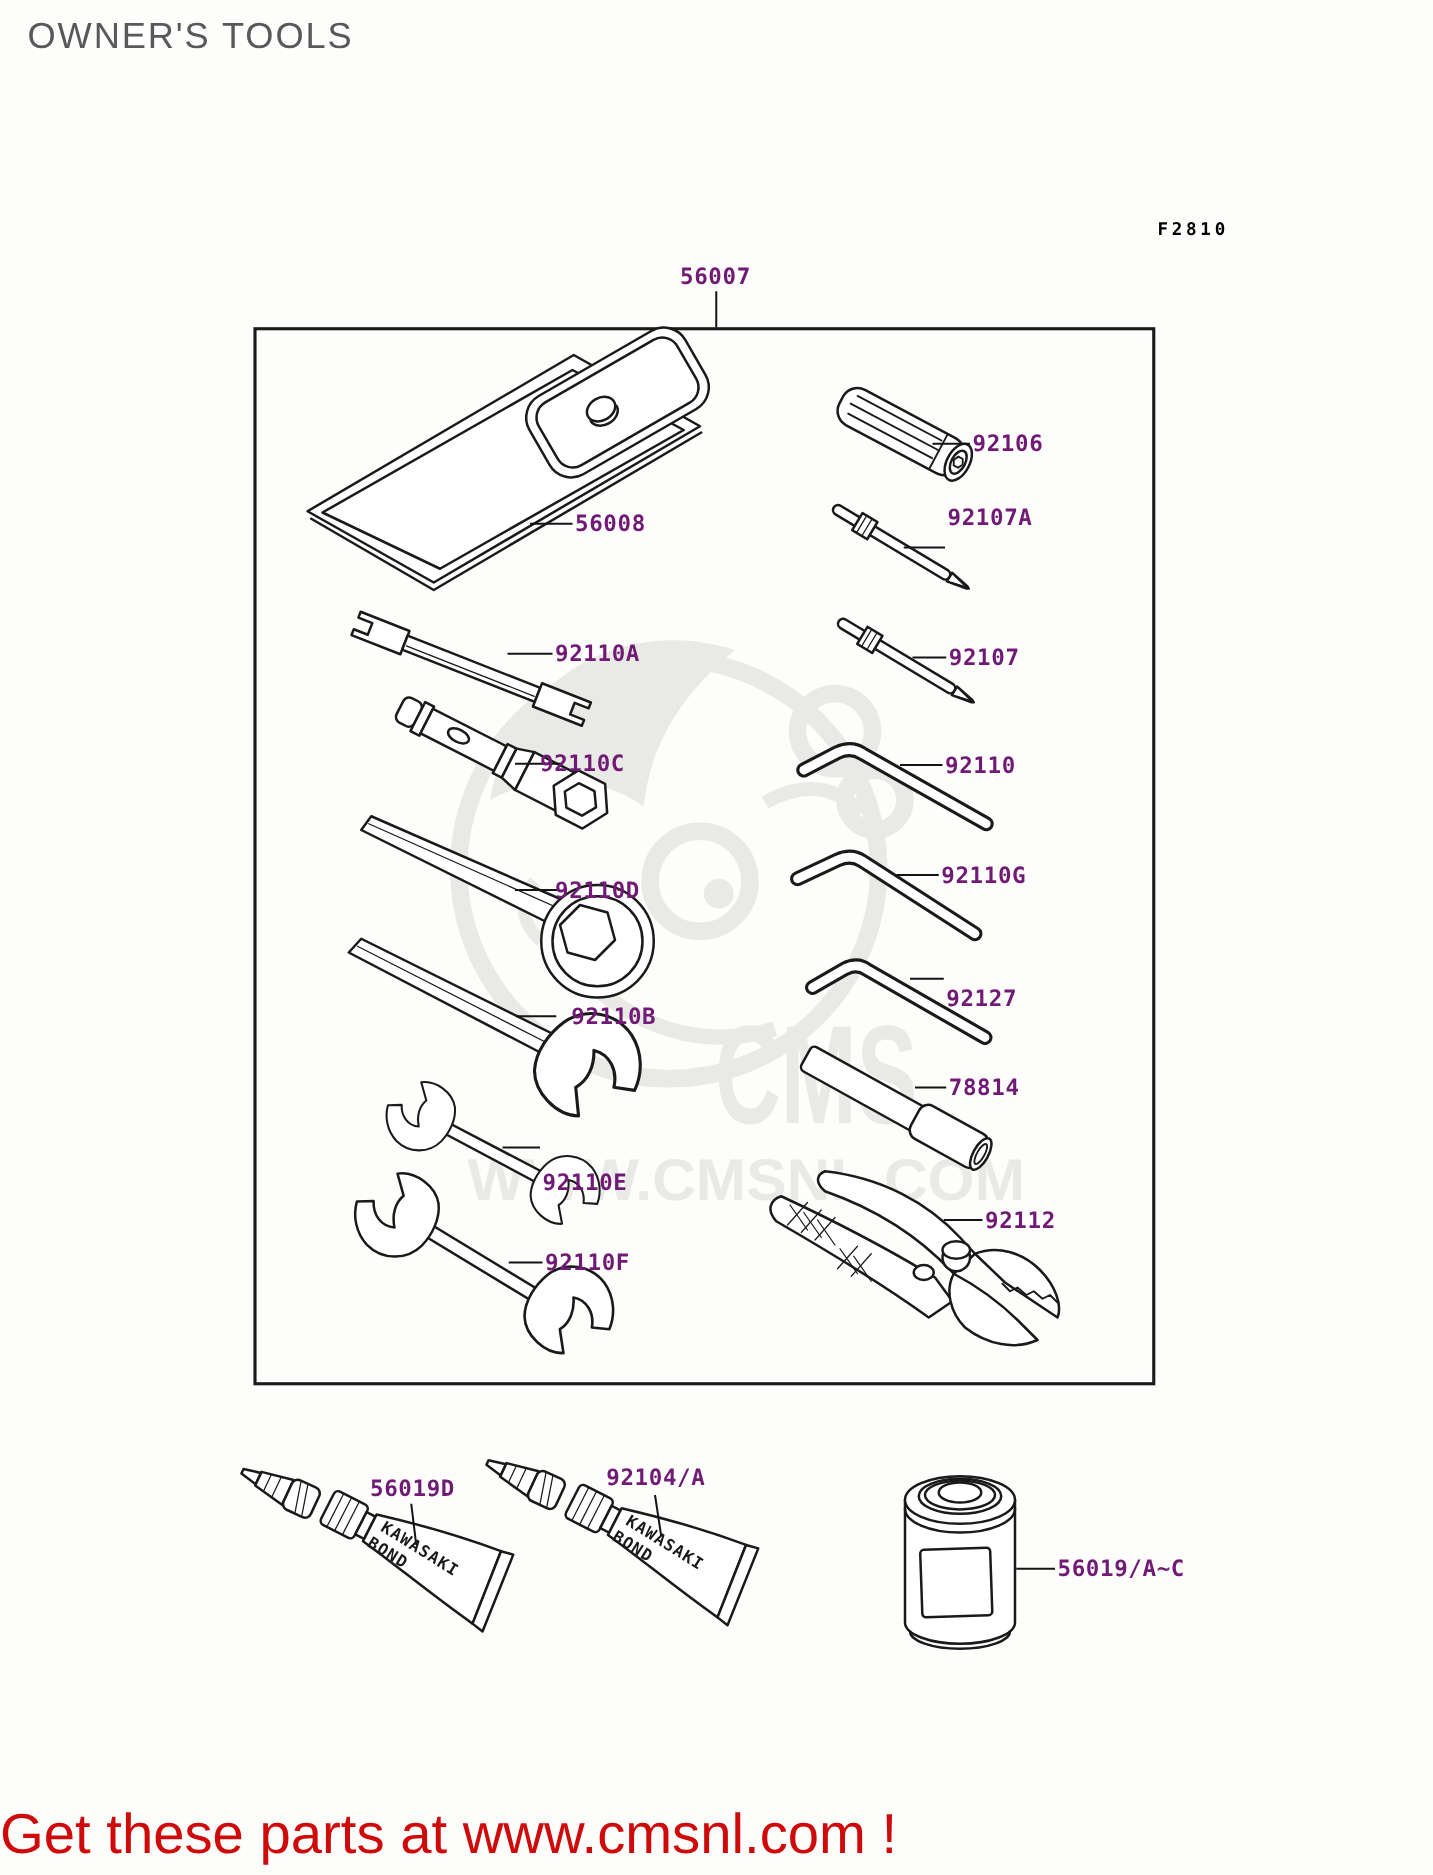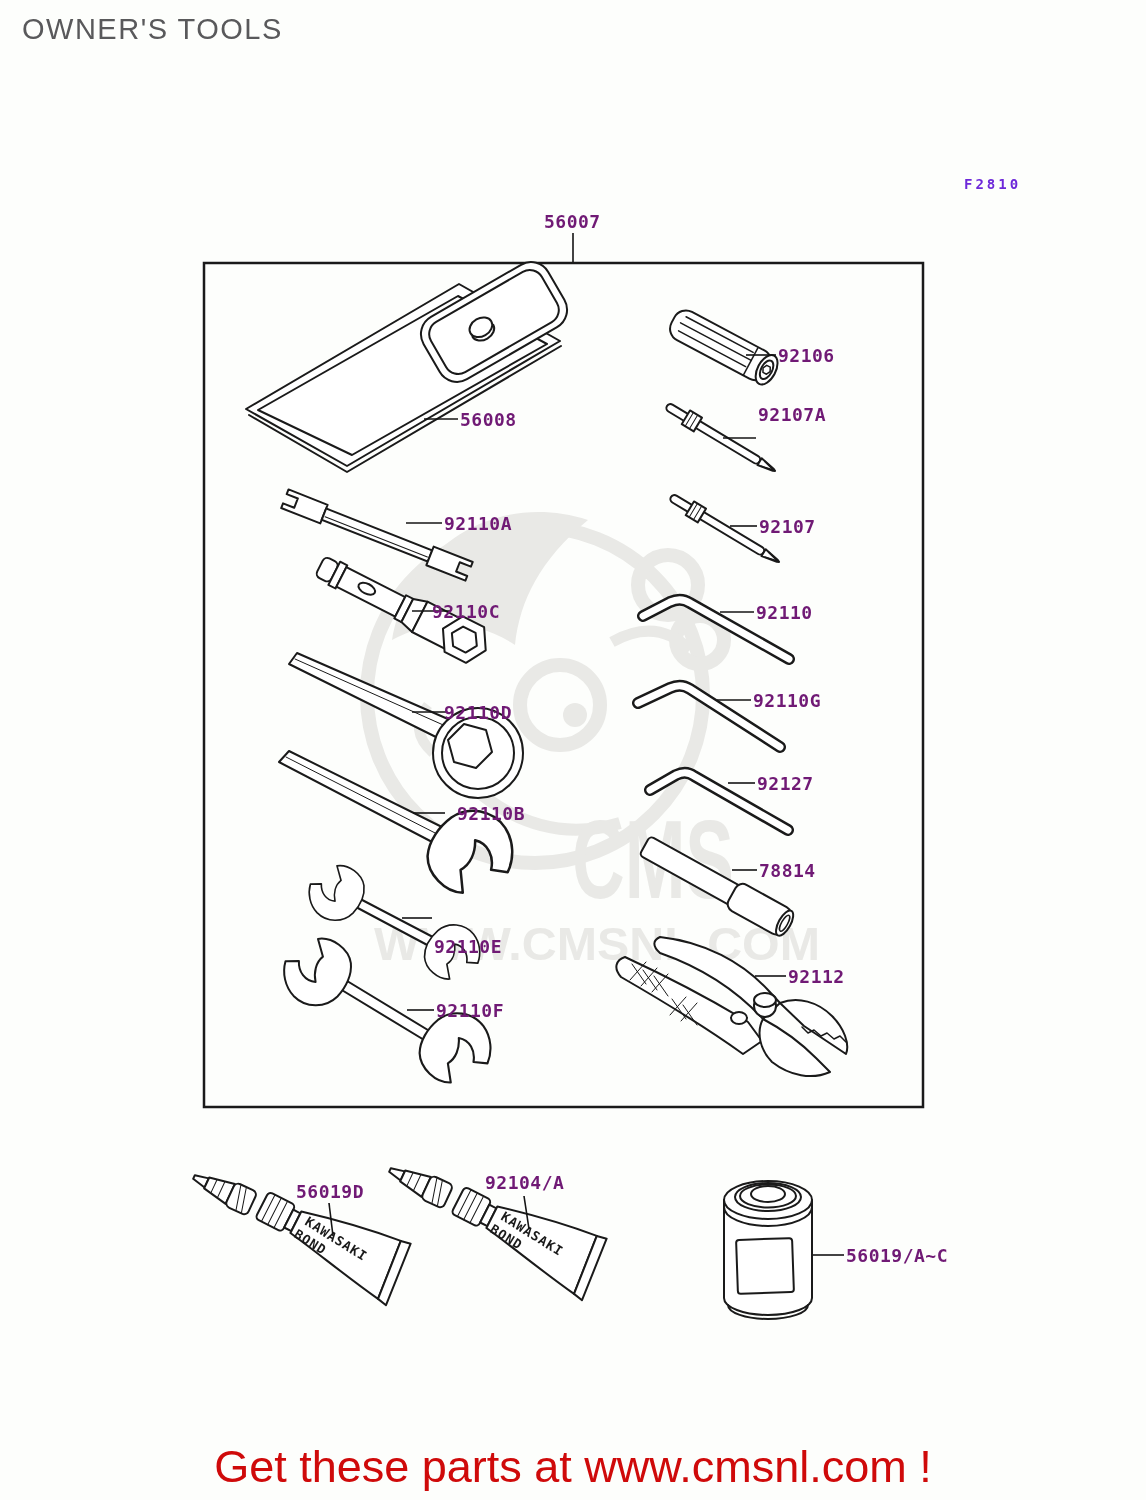--- a/index.html
+++ b/index.html
@@ -1,24 +1,24 @@
 <!DOCTYPE html>
 <html><head>
 <meta charset="utf-8">
 <style>
   html,body{margin:0;padding:0;background:#fdfefc;}
   #page{position:relative;width:1146px;height:1500px;background:#fdfefc;overflow:hidden;
         font-family:"Liberation Sans",sans-serif;}
   #title{position:absolute;left:22px;top:13px;font-size:29px;letter-spacing:1.5px;color:#59595b;}
-  #figcode{position:absolute;left:964px;top:176px;font:bold 14px "DejaVu Sans Mono",monospace;
-           letter-spacing:3px;color:#6d28d9;}
+  #figcode{position:absolute;left:926px;top:176px;font:bold 14px "DejaVu Sans Mono",monospace;
+           letter-spacing:3px;color:#000000;}
   svg{position:absolute;left:0;top:0;}
   .lbl{position:absolute;font:bold 18px "DejaVu Sans Mono",monospace;letter-spacing:.5px;
        color:#701a75;white-space:nowrap;cursor:pointer;}
-  #footer{position:absolute;left:0;top:1441px;width:100%;text-align:center;
+  #footer{position:absolute;left:0;top:1441px;width:100%;
           font-size:45px;color:#cf0a0a;cursor:pointer;}
 </style>
 </head>
 <body>
 
 <div id="page">
 
   <div id="title">OWNER'S TOOLS</div>
   <div id="figcode">F2810</div>
 
@@ -268,21 +268,21 @@
   <div class="lbl" style="left:432px;top:601px">92110C</div>
   <div class="lbl" style="left:444px;top:702px">92110D</div>
   <div class="lbl" style="left:457px;top:803px">92110B</div>
   <div class="lbl" style="left:434px;top:936px">92110E</div>
   <div class="lbl" style="left:436px;top:1000px">92110F</div>
   <div class="lbl" style="left:778px;top:345px">92106</div>
   <div class="lbl" style="left:758px;top:404px">92107A</div>
   <div class="lbl" style="left:759px;top:516px">92107</div>
   <div class="lbl" style="left:756px;top:602px">92110</div>
   <div class="lbl" style="left:753px;top:690px">92110G</div>
-  <div class="lbl" style="left:757px;top:773px">92127</div>
+  <div class="lbl" style="left:757px;top:789px">92127</div>
   <div class="lbl" style="left:759px;top:860px">78814</div>
   <div class="lbl" style="left:788px;top:966px">92112</div>
   <div class="lbl" style="left:296px;top:1181px">56019D</div>
   <div class="lbl" style="left:485px;top:1172px">92104/A</div>
   <div class="lbl" style="left:846px;top:1245px">56019/A~C</div>
 
   <div id="footer">Get these parts at www.cmsnl.com !</div>
 </div>
 
 </body></html>

